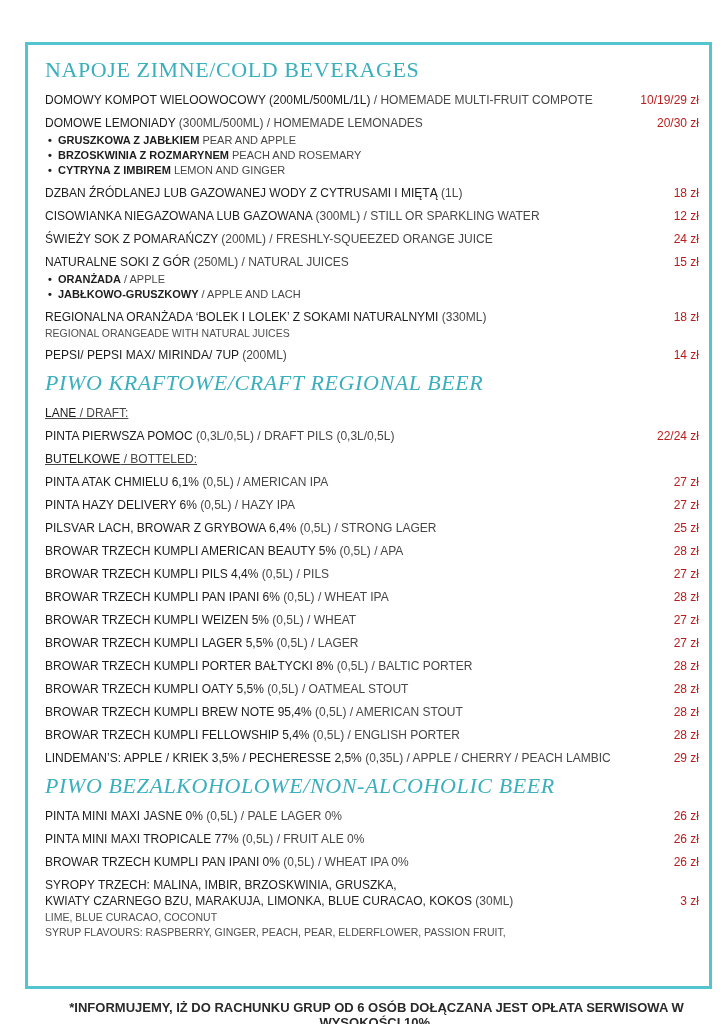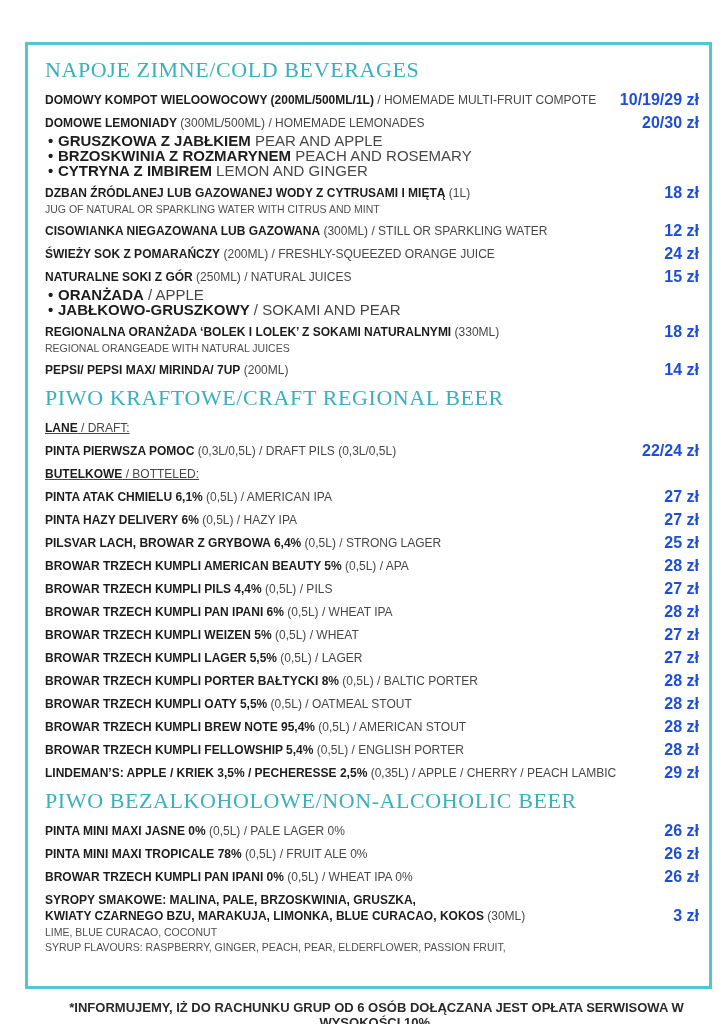--- a/index.html
+++ b/index.html
@@ -22,58 +22,58 @@
   }
   .section-title {
     font-family: "Liberation Serif", serif;
     font-weight: normal;
     font-size: 22px;
     line-height: 26px;
     letter-spacing: 0.6px;
     color: #3aafbd;
     margin: 0 0 9px 0;
   }
-  .section + .section .section-title { margin-top: 7px; }
+  .section + .section .section-title { margin-top: 7px; font-style: italic; }
   .item { margin-bottom: 7px; }
   .item-head {
     display: flex;
     justify-content: space-between;
     align-items: flex-end;
     gap: 12px;
   }
   .titles {
     font-size: 12px;
     line-height: 16px;
     color: #474747;
   }
-  .titles .b { font-weight: bold; color: #1d1d1d; }
+  .titles .b { font-weight: normal; color: #1d1d1d; }
   .title-line.u { text-decoration: underline; }
   .price {
-    font-size: 16px;
+    font-size: 12px;
     line-height: 16px;
-    font-weight: bold;
-    color: #1d4ed8;
+    font-weight: normal;
+    color: #b91c1c;
     white-space: nowrap;
     flex: none;
   }
   .sub {
     font-size: 10.5px;
     line-height: 14px;
     color: #4f4f4f;
     margin-top: 1px;
   }
   .bullets {
     list-style: none;
     margin: 2px 0 0 0;
     padding: 0;
   }
   .bullets li {
     position: relative;
     padding-left: 13px;
-    font-size: 15px;
+    font-size: 11px;
     line-height: 15px;
     color: #474747;
   }
   .bullets li::before {
     content: "\2022";
     position: absolute;
     left: 3px;
     top: 0;
     font-weight: bold;
     color: #1d1d1d;
@@ -124,21 +124,20 @@
             <li><span class="b">CYTRYNA Z IMBIREM</span><span class="r"> LEMON AND GINGER</span></li>
           </ul>
         </div>
         <div class="item">
           <div class="item-head">
             <div class="titles">
               <div class="title-line"><span class="b">DZBAN ŹRÓDLANEJ LUB GAZOWANEJ WODY Z CYTRUSAMI I MIĘTĄ</span><span class="r"> (1L)</span></div>
             </div>
             <div class="price">18 zł</div>
           </div>
-          <div class="sub">JUG OF NATURAL OR SPARKLING WATER WITH CITRUS AND MINT</div>
         </div>
         <div class="item">
           <div class="item-head">
             <div class="titles">
               <div class="title-line"><span class="b">CISOWIANKA NIEGAZOWANA LUB GAZOWANA</span><span class="r"> (300ML) / STILL OR SPARKLING WATER</span></div>
             </div>
             <div class="price">12 zł</div>
           </div>
         </div>
         <div class="item">
@@ -151,21 +150,21 @@
         </div>
         <div class="item">
           <div class="item-head">
             <div class="titles">
               <div class="title-line"><span class="b">NATURALNE SOKI Z GÓR</span><span class="r"> (250ML) / NATURAL JUICES</span></div>
             </div>
             <div class="price">15 zł</div>
           </div>
           <ul class="bullets">
             <li><span class="b">ORANŻADA</span><span class="r"> / APPLE</span></li>
-            <li><span class="b">JABŁKOWO-GRUSZKOWY</span><span class="r"> / SOKAMI AND PEAR</span></li>
+            <li><span class="b">JABŁKOWO-GRUSZKOWY</span><span class="r"> / APPLE AND LACH</span></li>
           </ul>
         </div>
         <div class="item">
           <div class="item-head">
             <div class="titles">
               <div class="title-line"><span class="b">REGIONALNA ORANŻADA ‘BOLEK I LOLEK’ Z SOKAMI NATURALNYMI</span><span class="r"> (330ML)</span></div>
             </div>
             <div class="price">18 zł</div>
           </div>
           <div class="sub">REGIONAL ORANGEADE WITH NATURAL JUICES</div>
@@ -314,37 +313,37 @@
           <div class="item-head">
             <div class="titles">
               <div class="title-line"><span class="b">PINTA MINI MAXI JASNE 0%</span><span class="r"> (0,5L) / PALE LAGER 0%</span></div>
             </div>
             <div class="price">26 zł</div>
           </div>
         </div>
         <div class="item">
           <div class="item-head">
             <div class="titles">
-              <div class="title-line"><span class="b">PINTA MINI MAXI TROPICALE 78%</span><span class="r"> (0,5L) / FRUIT ALE 0%</span></div>
+              <div class="title-line"><span class="b">PINTA MINI MAXI TROPICALE 77%</span><span class="r"> (0,5L) / FRUIT ALE 0%</span></div>
             </div>
             <div class="price">26 zł</div>
           </div>
         </div>
         <div class="item">
           <div class="item-head">
             <div class="titles">
               <div class="title-line"><span class="b">BROWAR TRZECH KUMPLI PAN IPANI 0%</span><span class="r"> (0,5L) / WHEAT IPA 0%</span></div>
             </div>
             <div class="price">26 zł</div>
           </div>
         </div>
         <div class="item">
           <div class="item-head">
             <div class="titles">
-              <div class="title-line"><span class="b">SYROPY SMAKOWE: MALINA, PALE, BRZOSKWINIA, GRUSZKA,</span><span class="r"></span></div>
+              <div class="title-line"><span class="b">SYROPY TRZECH: MALINA, IMBIR, BRZOSKWINIA, GRUSZKA,</span><span class="r"></span></div>
               <div class="title-line"><span class="b">KWIATY CZARNEGO BZU, MARAKUJA, LIMONKA, BLUE CURACAO, KOKOS</span><span class="r"> (30ML)</span></div>
             </div>
             <div class="price">3 zł</div>
           </div>
           <div class="sub">LIME, BLUE CURACAO, COCONUT</div>
           <div class="sub">SYRUP FLAVOURS: RASPBERRY, GINGER, PEACH, PEAR, ELDERFLOWER, PASSION FRUIT,</div>
         </div>
       </div>
     </div>
 </div>

